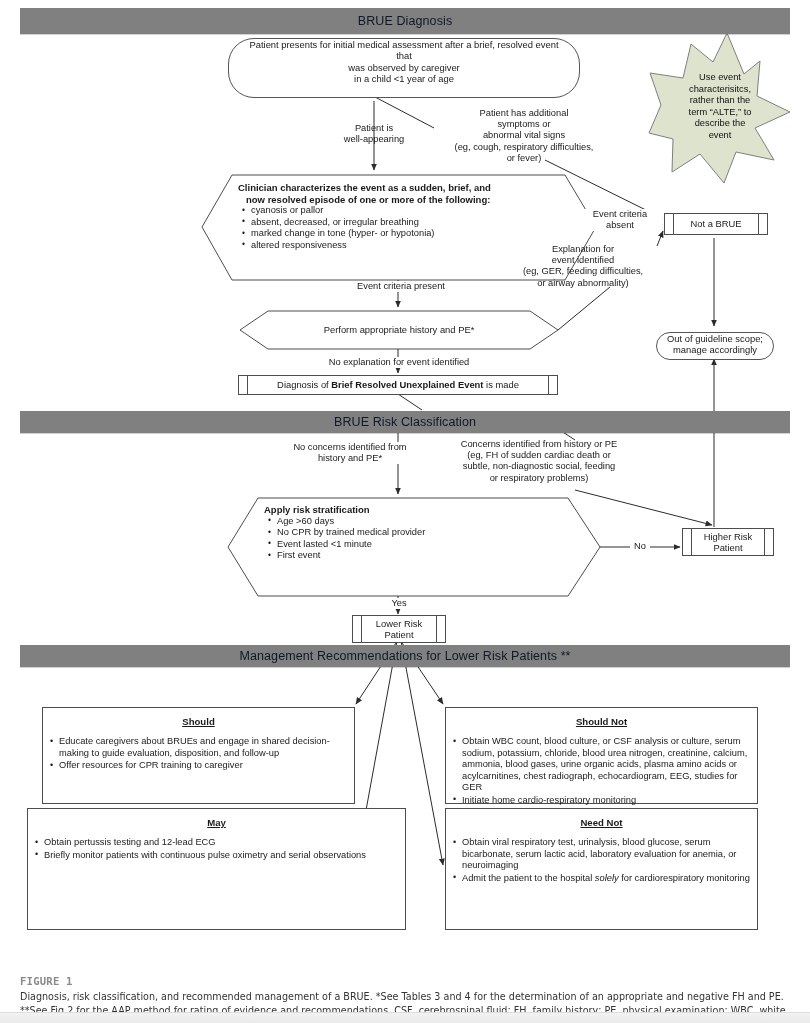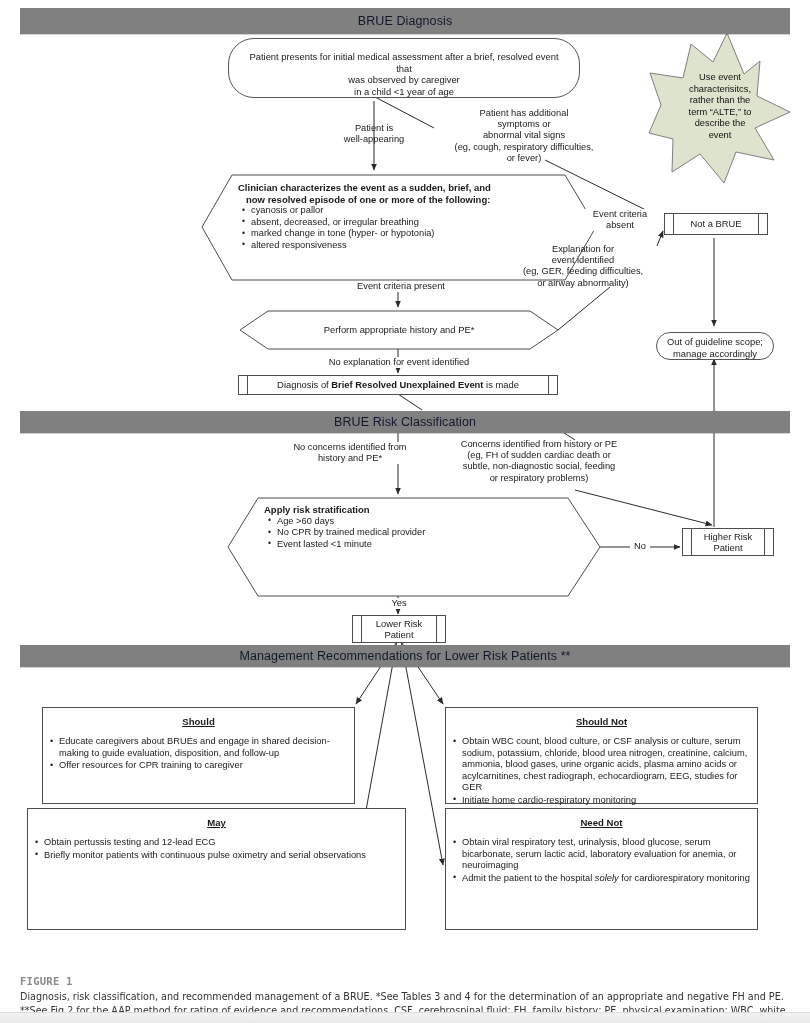--- a/index.html
+++ b/index.html
@@ -15,21 +15,21 @@
   .banner{position:absolute;background:#808080;color:#0f172a;
           font-size:12.5px;display:flex;align-items:center;justify-content:center;
           letter-spacing:.1px;box-shadow:0 1px 0 rgba(0,0,0,.18);}
 
   
   .node{position:absolute;box-sizing:border-box;}
   .ntext{font-size:9.4px;line-height:11.4px;}
 
   
   .terminator{border:1px solid #555;border-radius:26px;background:#fff;
-              display:flex;align-items:flex-end;justify-content:center;text-align:center;}
+              display:flex;align-items:flex-start;justify-content:center;text-align:center;}
 
   
   .sidebox{border:1px solid #4d4d4d;background:#fff;display:flex;align-items:center;
            justify-content:center;text-align:center;position:absolute;box-sizing:border-box;}
   .sidebox::before,.sidebox::after{content:"";position:absolute;top:0;bottom:0;width:0;
            border-left:1px solid #4d4d4d;}
   .sidebox::before{left:8px;}
   .sidebox::after{right:8px;}
 
   
@@ -181,20 +181,21 @@
       <div>manage accordingly</div>
     </div>
   </div>
 
   <div class="hexcontent" style="left:264px;top:504px;width:320px;">
     <div class="htitle">Apply risk stratification</div>
     <ul>
       <li>Age &gt;60 days</li>
       <li>No CPR by trained medical provider</li>
       <li>Event lasted &lt;1 minute</li>
+      <li>First event</li>
     </ul>
   </div>
 
   <div class="sidebox ntext" style="left:682px;top:528px;width:92px;height:28px;">
     <div>
       <div>Higher Risk</div>
       <div>Patient</div>
     </div>
   </div>
 

